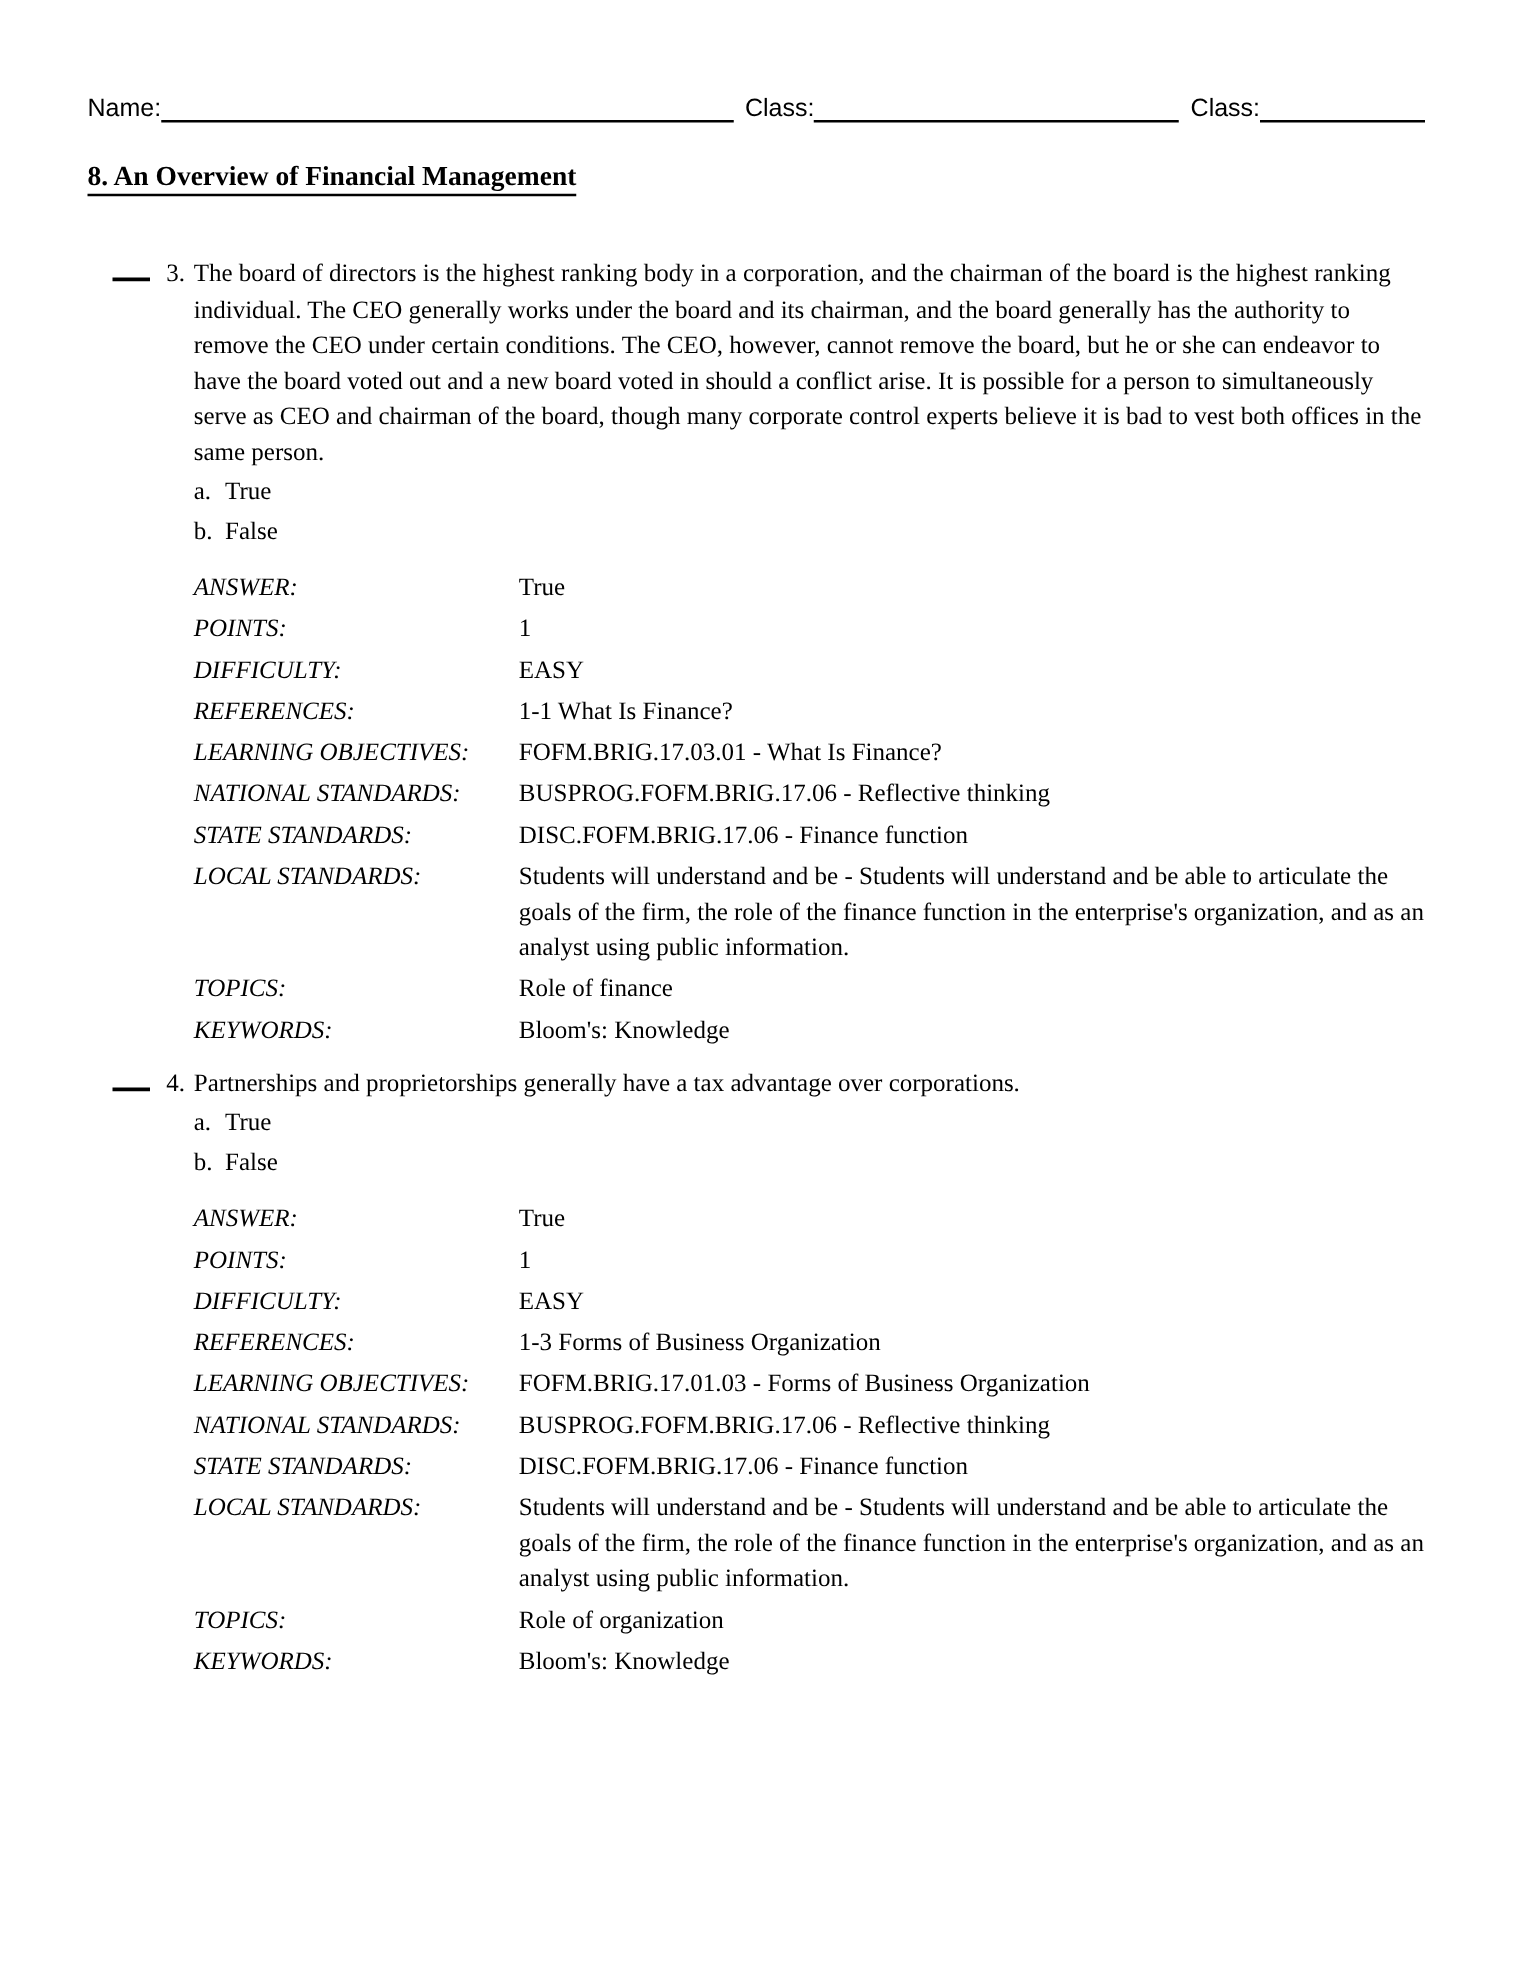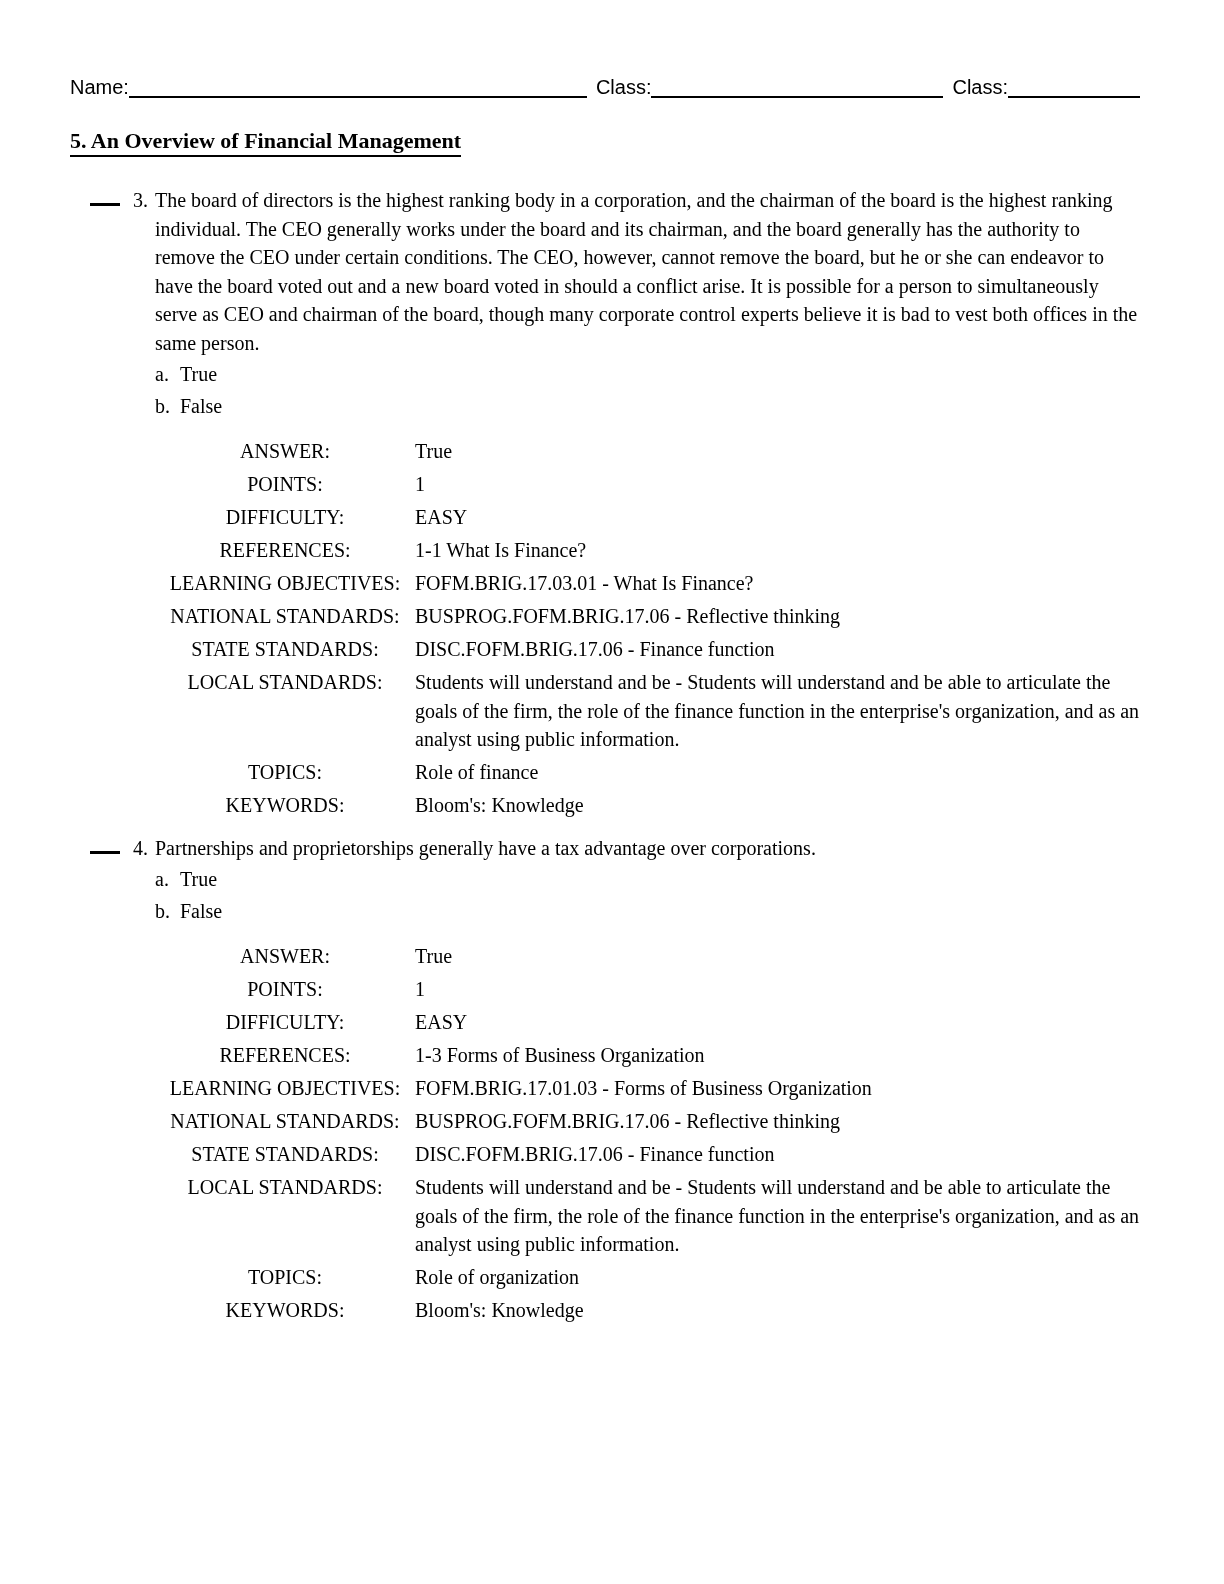--- a/index.html
+++ b/index.html
@@ -33,21 +33,21 @@
   
   .title {
     display:inline-block;
     margin:30px 0 0 0;
     font-size:22px; font-weight:bold;
     border-bottom:2px solid #000;
     padding-bottom:1px;
   }
 
   
-  .question { margin-top:29px; }
+  .question { margin-top:48px; }
   .question.follow { margin-top:14px; }
   .q-row { display:flex; align-items:flex-start; }
   .q-blank {
     flex:0 0 30px; height:17px;
     border-bottom:3px solid #000;
     margin-left:20px; margin-right:13px;
   }
   .q-content {
     flex:1; margin:0;
     line-height:28.5px;
@@ -58,40 +58,40 @@
   
   .options { margin:2px 0 0 85px; }
   .option { line-height:29px; margin-top:3px; }
   .opt-letter { display:inline-block; width:25px; }
 
   
   .meta { margin:16px 0 0 85px; }
   .meta-row { display:flex; margin-bottom:4px; }
   .meta-label {
     flex:0 0 260px;
+    font-style:italic;
     line-height:29px;
-    text-align:center;
   }
   .meta-value { flex:1; line-height:28.5px; }
 </style>
 </head>
 <body>
 
 <div class="page">
 
   <div class="hdr">
     <span class="hlabel">Name:</span>
     <span class="hblank name"></span>
     <span class="hlabel mid">Class:</span>
     <span class="hblank class"></span>
     <span class="hlabel mid">Class:</span>
     <span class="hblank date"></span>
   </div>
 
-  <h1 class="title">5. An Overview of Financial Management</h1>
+  <h1 class="title">8. An Overview of Financial Management</h1>
 
   
   <section class="question">
     <div class="q-row">
       <span class="q-blank"></span>
       <p class="q-content">
         <span class="q-num">3.</span><span class="q-text">The board of directors is the highest ranking body in a corporation, and the chairman of the board is the highest ranking individual. The CEO generally works under the board and its chairman, and the board generally has the authority to remove the CEO under certain conditions. The CEO, however, cannot remove the board, but he or she can endeavor to have the board voted out and a new board voted in should a conflict arise. It is possible for a person to simultaneously serve as CEO and chairman of the board, though many corporate control experts believe it is bad to vest both offices in the same person.</span>
       </p>
     </div>
     <div class="options">

